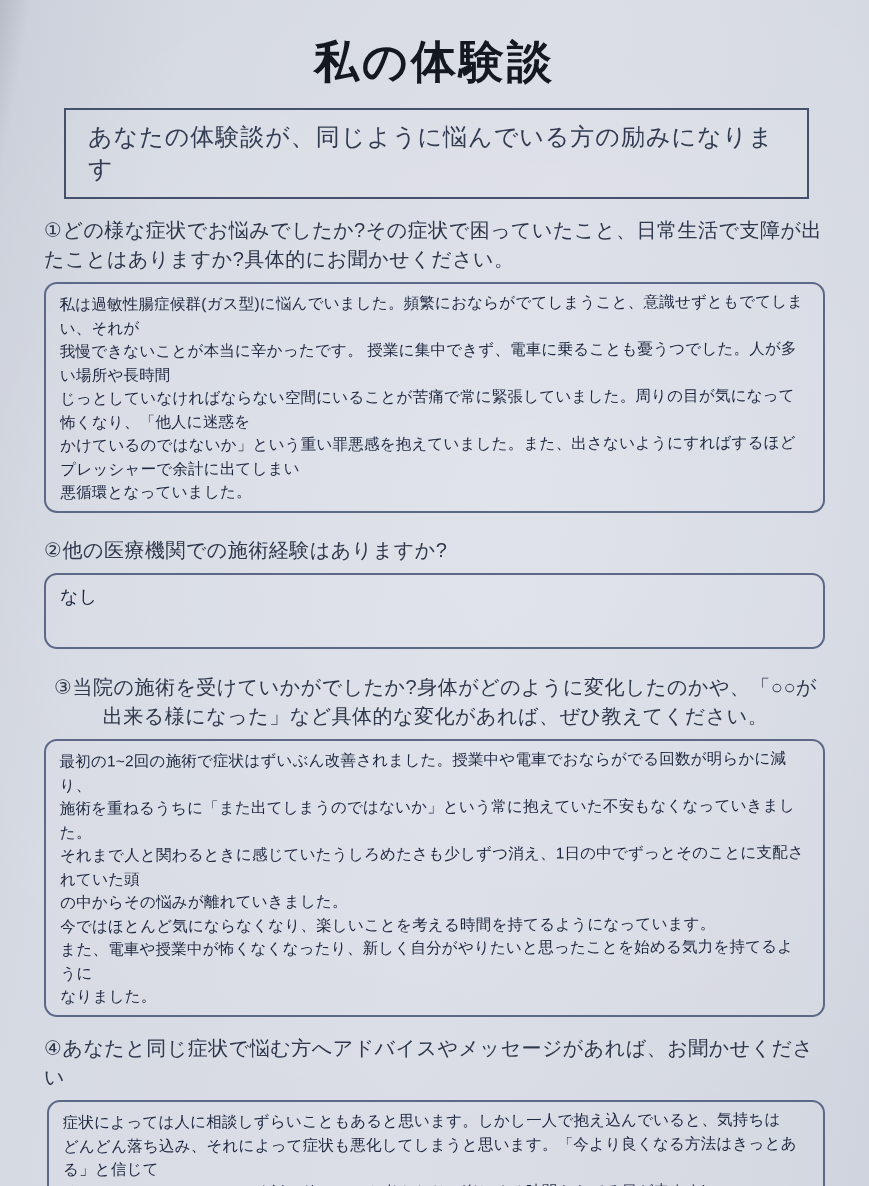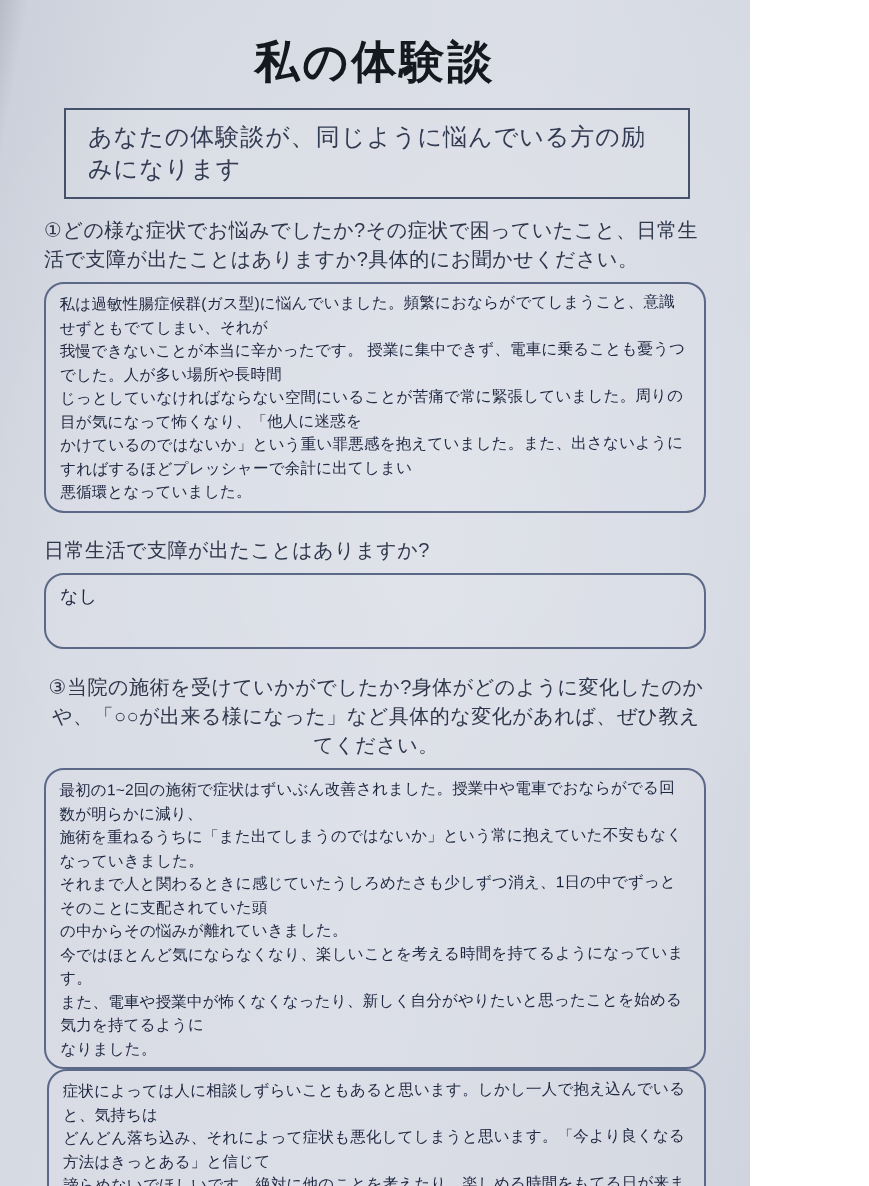--- a/index.html
+++ b/index.html
@@ -6,21 +6,21 @@
   html, body { margin: 0; padding: 0; }
   body {
     width: 869px;
     height: 1186px;
     font-family: "Liberation Sans", "DejaVu Sans", sans-serif;
     color: #2c3448;
     overflow: hidden;
   }
   .paper {
     position: relative;
-    width: 750px;
+    width: 869px;
     height: 1186px;
     padding: 26px 24px 0 24px;
     background:
       radial-gradient(130% 90% at 60% 45%, rgba(255,255,255,0.16) 0%, rgba(255,255,255,0) 60%),
       linear-gradient(100deg, #b7bbc5 0%, #cdd1db 3%, #d6dae3 18%, #dadde6 55%, #d5d9e2 85%, #d0d4de 100%);
   }
   .doc-title {
     margin: 6px 0 14px 0;
     text-align: center;
     font-size: 45px;
@@ -44,21 +44,21 @@
     line-height: 1.45;
     letter-spacing: 0.5px;
     color: #2e374b;
   }
   .q2 { margin-top: 23px; }
   .q3 { margin-top: 24px; text-align: center; }
   .q4 { margin-top: 17px; }
   .answer-box {
     margin: 0 20px;
     border: 2px solid #5c6888;
-    border-radius: 20px;
+    border-radius: 13px;
     padding: 7px 14px 8px 14px;
     background: rgba(255,255,255,0.05);
   }
   .answer-text {
     font-size: 15.5px;
     line-height: 1.52;
     letter-spacing: 0.2px;
     color: #1e2740;
     white-space: pre-line;
     transform: rotate(-0.25deg);
@@ -82,35 +82,36 @@
 
   <p class="question q1">①どの様な症状でお悩みでしたか?その症状で困っていたこと、日常生活で支障が出たことはありますか?具体的にお聞かせください。</p>
   <div class="answer-box box-1">
     <div class="answer-text">私は過敏性腸症候群(ガス型)に悩んでいました。頻繁におならがでてしまうこと、意識せずともでてしまい、それが
 我慢できないことが本当に辛かったです。 授業に集中できず、電車に乗ることも憂うつでした。人が多い場所や長時間
 じっとしていなければならない空間にいることが苦痛で常に緊張していました。周りの目が気になって怖くなり、「他人に迷惑を
 かけているのではないか」という重い罪悪感を抱えていました。また、出さないようにすればするほどプレッシャーで余計に出てしまい
 悪循環となっていました。</div>
   </div>
 
-  <p class="question q2">日常生活で支障が出たことはありますか?</p>
+  <p class="question q2">②他の医療機関での施術経験はありますか?</p>
   <div class="answer-box box-2">
     <div class="answer-text">なし</div>
   </div>
 
   <p class="question q3">③当院の施術を受けていかがでしたか?身体がどのように変化したのかや、「○○が出来る様になった」など具体的な変化があれば、ぜひ教えてください。</p>
   <div class="answer-box box-3">
     <div class="answer-text">最初の1~2回の施術で症状はずいぶん改善されました。授業中や電車でおならがでる回数が明らかに減り、
 施術を重ねるうちに「また出てしまうのではないか」という常に抱えていた不安もなくなっていきました。
 それまで人と関わるときに感じていたうしろめたさも少しずつ消え、1日の中でずっとそのことに支配されていた頭
 の中からその悩みが離れていきました。
 今ではほとんど気にならなくなり、楽しいことを考える時間を持てるようになっています。
 また、電車や授業中が怖くなくなったり、新しく自分がやりたいと思ったことを始める気力を持てるように
 なりました。</div>
   </div>
 
+  <p class="question q4">④あなたと同じ症状で悩む方へアドバイスやメッセージがあれば、お聞かせください</p>
   <div class="answer-box box-4">
     <div class="answer-text">症状によっては人に相談しずらいこともあると思います。しかし一人で抱え込んでいると、気持ちは
 どんどん落ち込み、それによって症状も悪化してしまうと思います。「今より良くなる方法はきっとある」と信じて
 諦らめないでほしいです。絶対に他のことを考えたり、楽しめる時間をもてる日が来ます!</div>
   </div>
 
 </div>
 
 </body></html>

